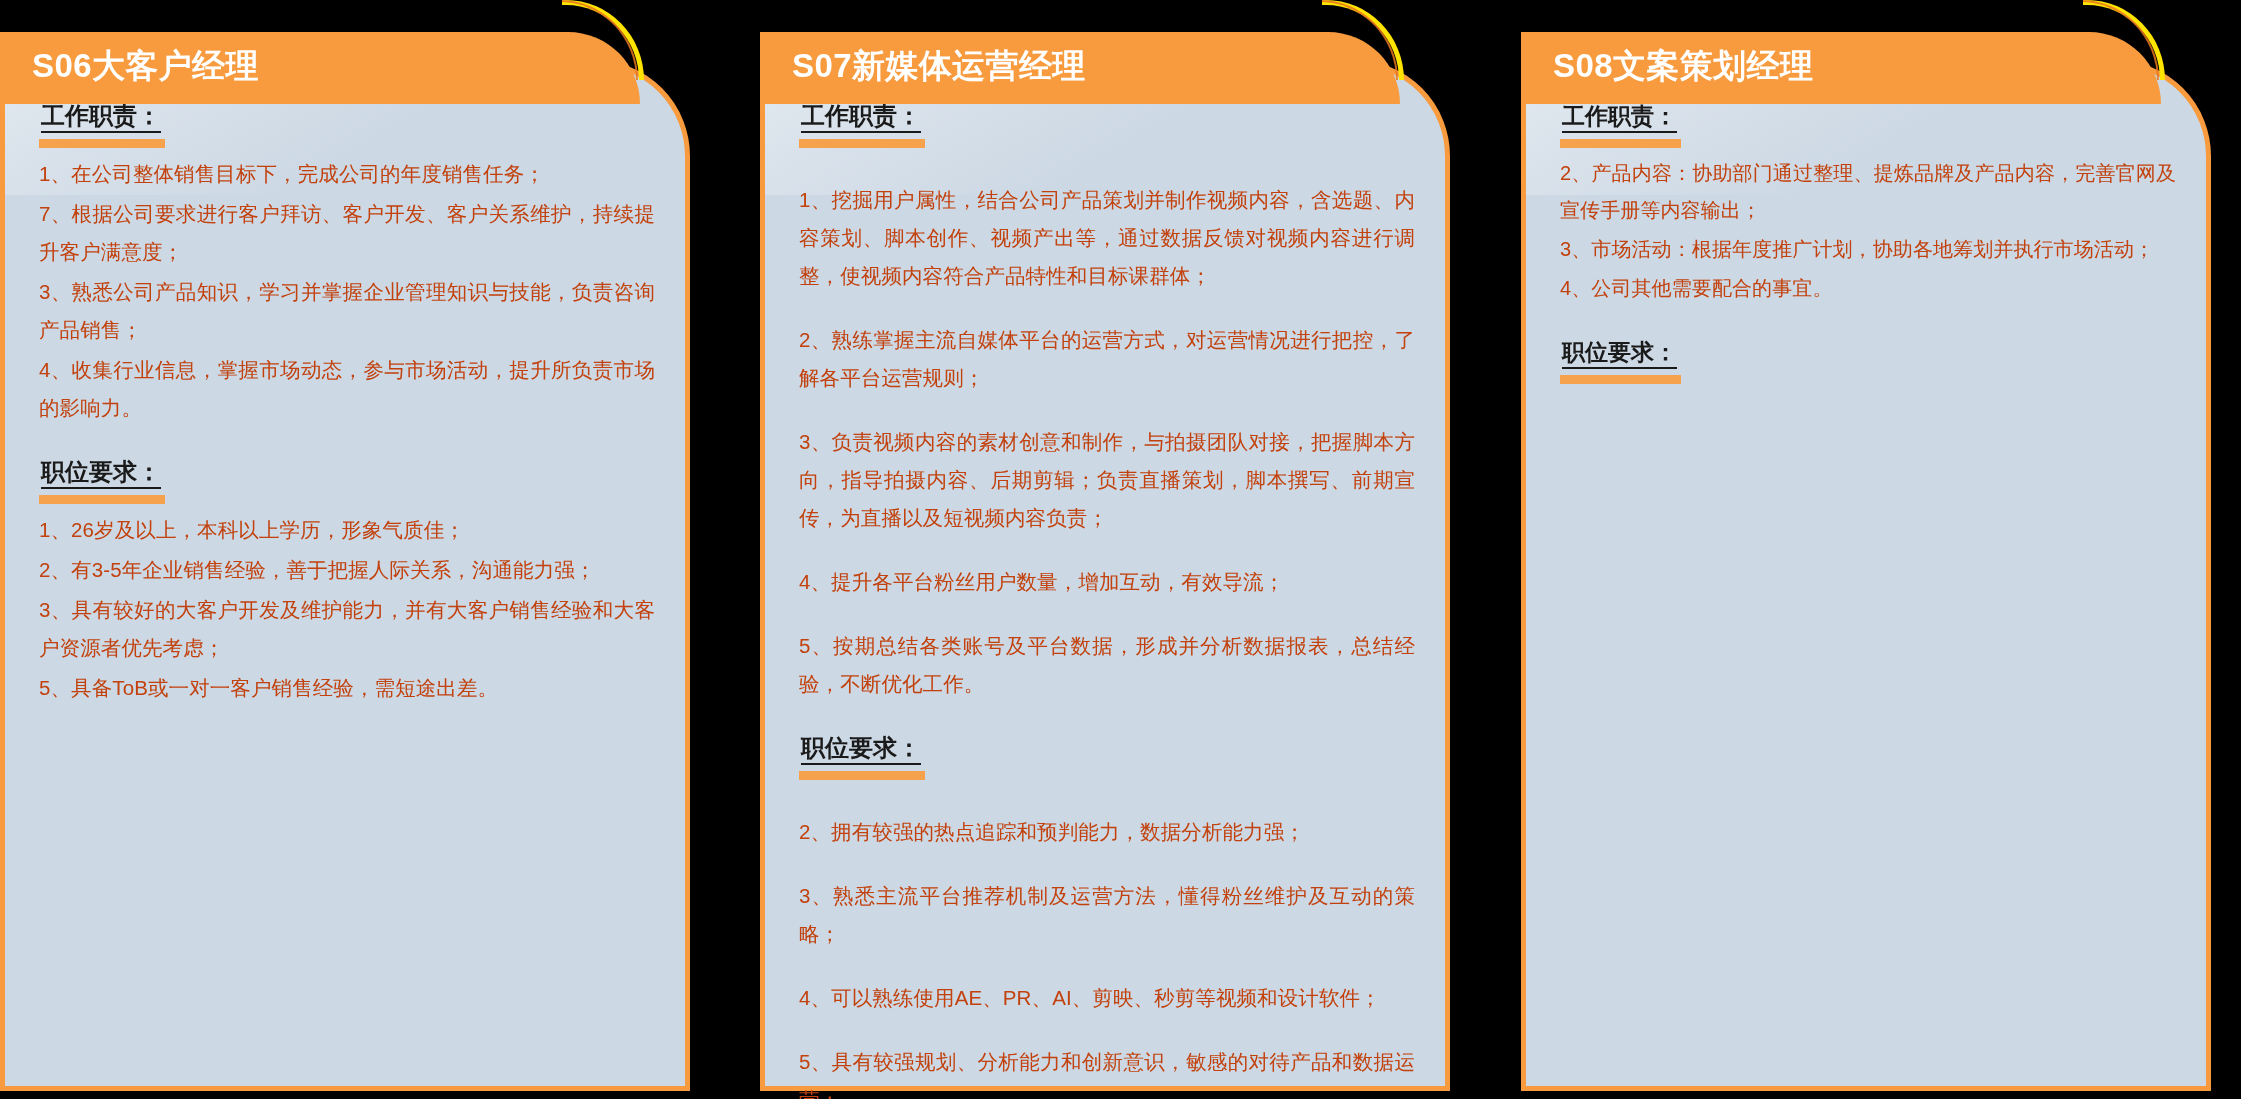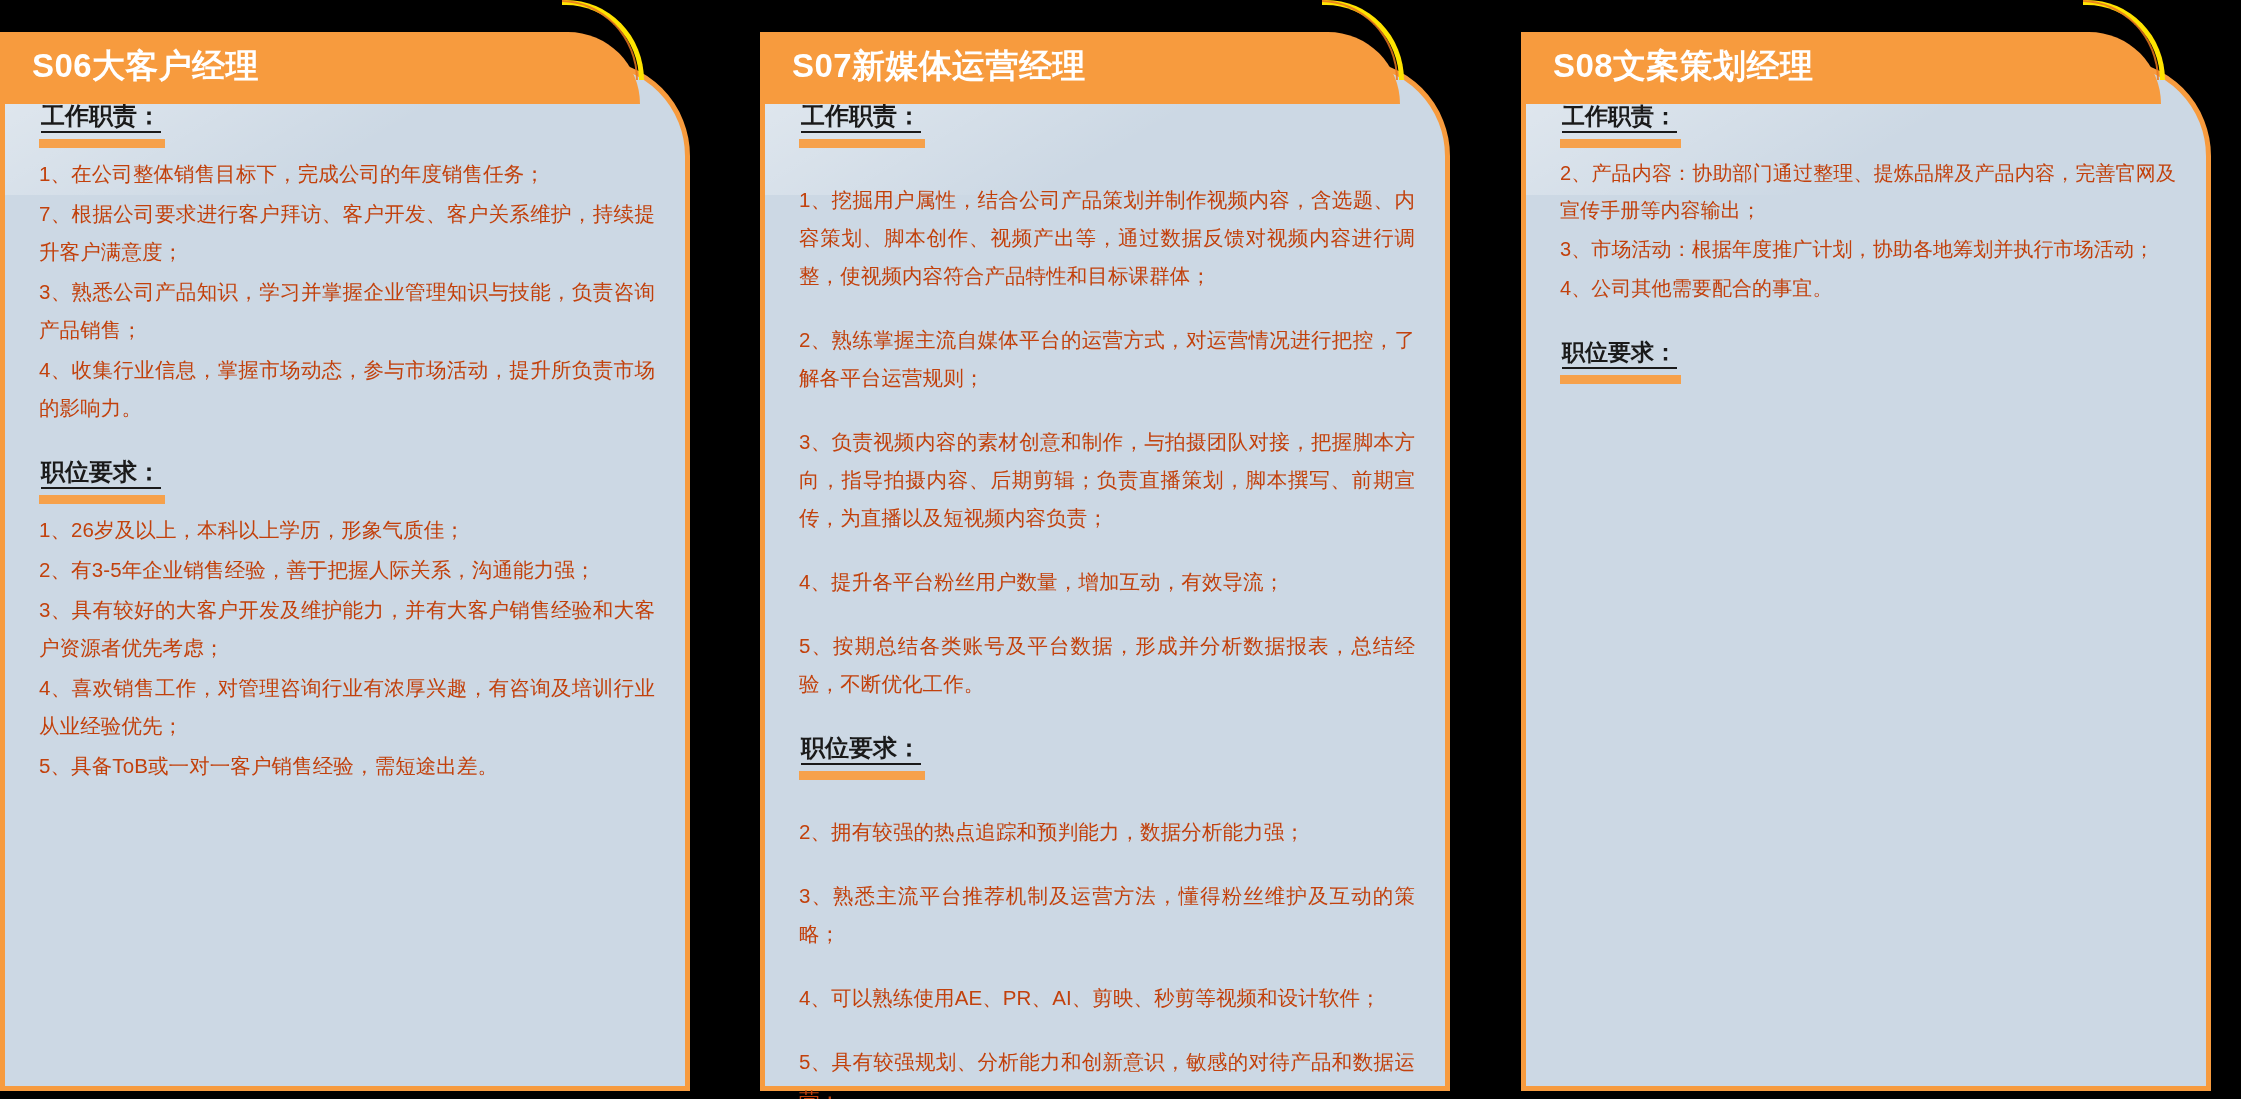--- a/index.html
+++ b/index.html
@@ -205,21 +205,20 @@
 
         <div class="section">
           <div class="section-heading">
             <span class="hl"></span>
             <span class="txt">职位要求：</span>
           </div>
           <ul class="item-list">
             <li class="item">1、26岁及以上，本科以上学历，形象气质佳；</li>
             <li class="item">2、有3-5年企业销售经验，善于把握人际关系，沟通能力强；</li>
             <li class="item">3、具有较好的大客户开发及维护能力，并有大客户销售经验和大客户资源者优先考虑；</li>
-            <li class="item">4、喜欢销售工作，对管理咨询行业有浓厚兴趣，有咨询及培训行业从业经验优先；</li>
             <li class="item">5、具备ToB或一对一客户销售经验，需短途出差。</li>
           </ul>
         </div>
 
       </div>
     </div>
     <div class="header-accent"></div>
     <div class="card-header">
       <div class="card-title">S06大客户经理</div>
     </div>

